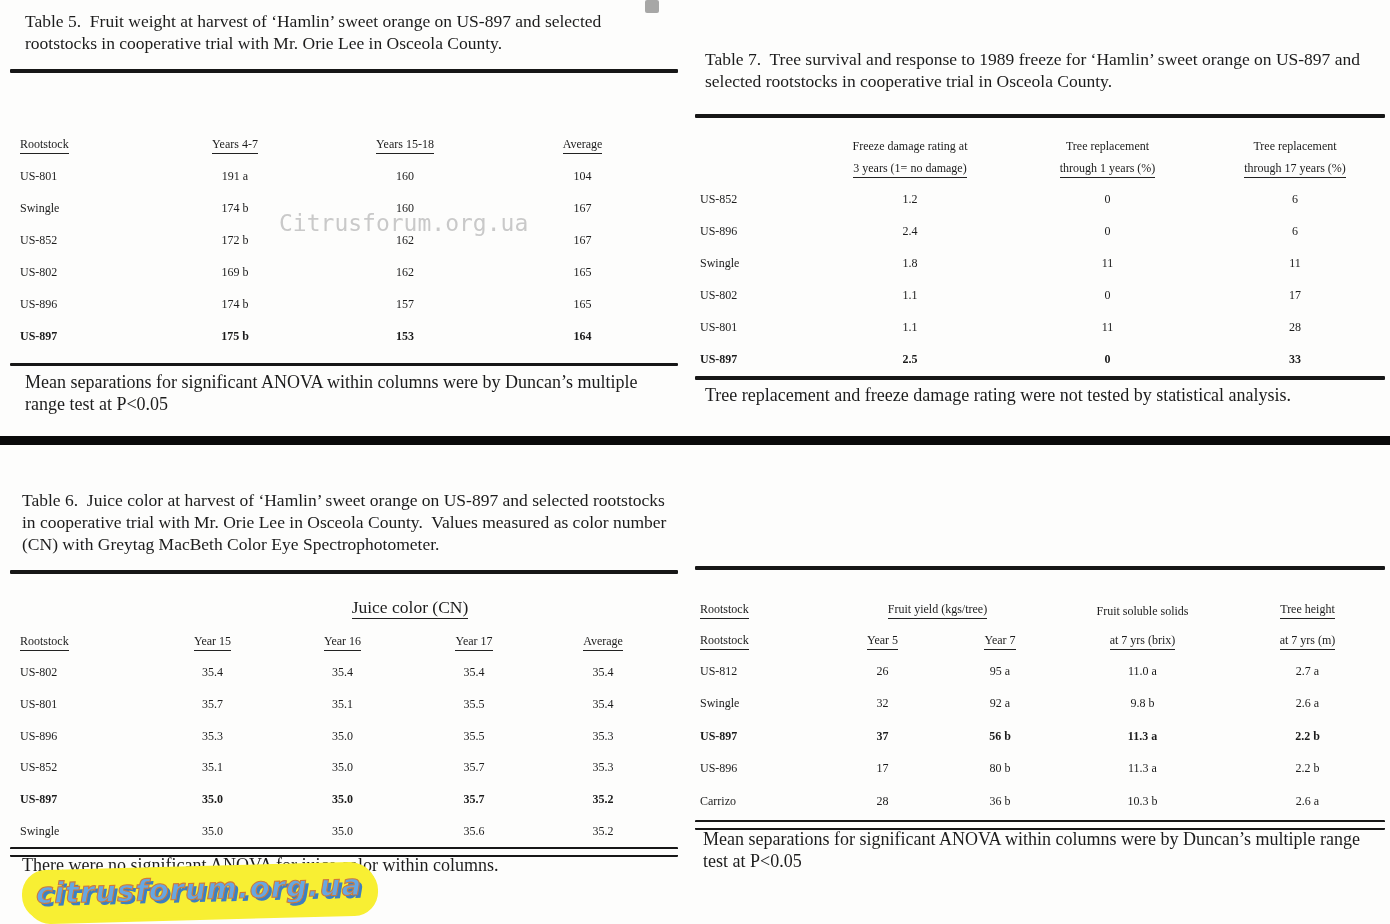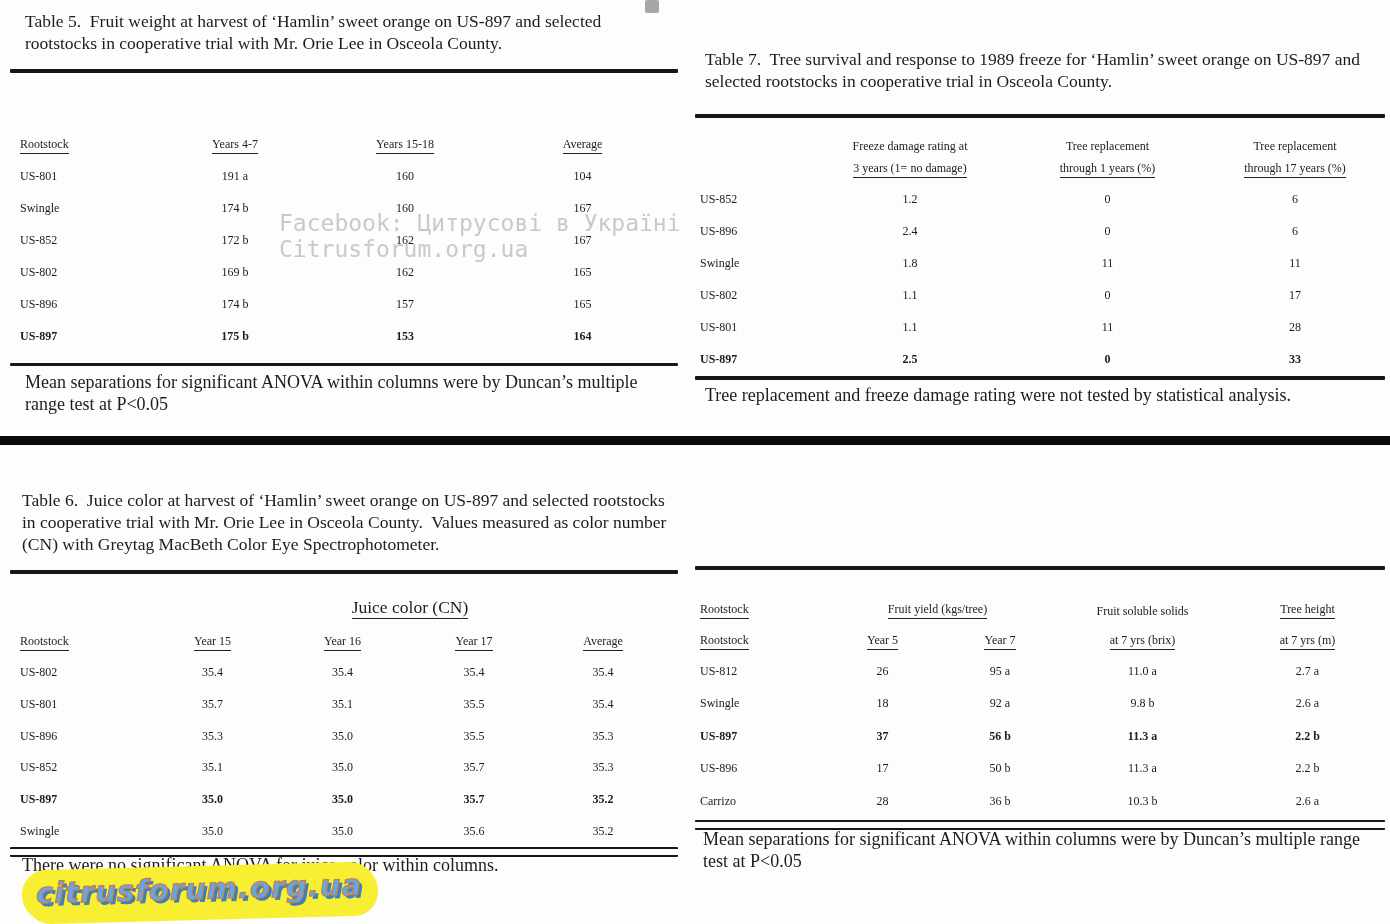--- a/index.html
+++ b/index.html
@@ -143,21 +143,20 @@
   }
 </style>
 </head>
 <body>
 
 <div class="page">
 
   <div class="smudge"></div>
 
   <div class="watermark">
-    <div>Facebook: Цитрусові в Україні</div>
     <div>Citrusforum.org.ua</div>
   </div>
 
   <section class="sect" id="s5">
     <p class="title">Table 5.  Fruit weight at harvest of ‘Hamlin’ sweet orange on US-897 and selected rootstocks in cooperative trial with Mr. Orie Lee in Osceola County.</p>
     <div class="rule top"></div>
     <table class="dtable">
       <colgroup>
           <col class="c0">
           <col class="c1">
@@ -387,36 +386,36 @@
       <tbody>
           <tr>
             <td>US-812</td>
             <td>26</td>
             <td>95 a</td>
             <td>11.0 a</td>
             <td>2.7 a</td>
           </tr>
           <tr>
             <td>Swingle</td>
-            <td>18</td>
+            <td>32</td>
             <td>92 a</td>
             <td>9.8 b</td>
             <td>2.6 a</td>
           </tr>
           <tr class="bold">
             <td>US-897</td>
             <td>37</td>
             <td>56 b</td>
             <td>11.3 a</td>
             <td>2.2 b</td>
           </tr>
           <tr>
             <td>US-896</td>
             <td>17</td>
-            <td>50 b</td>
+            <td>80 b</td>
             <td>11.3 a</td>
             <td>2.2 b</td>
           </tr>
           <tr>
             <td>Carrizo</td>
             <td>28</td>
             <td>36 b</td>
             <td>10.3 b</td>
             <td>2.6 a</td>
           </tr>

